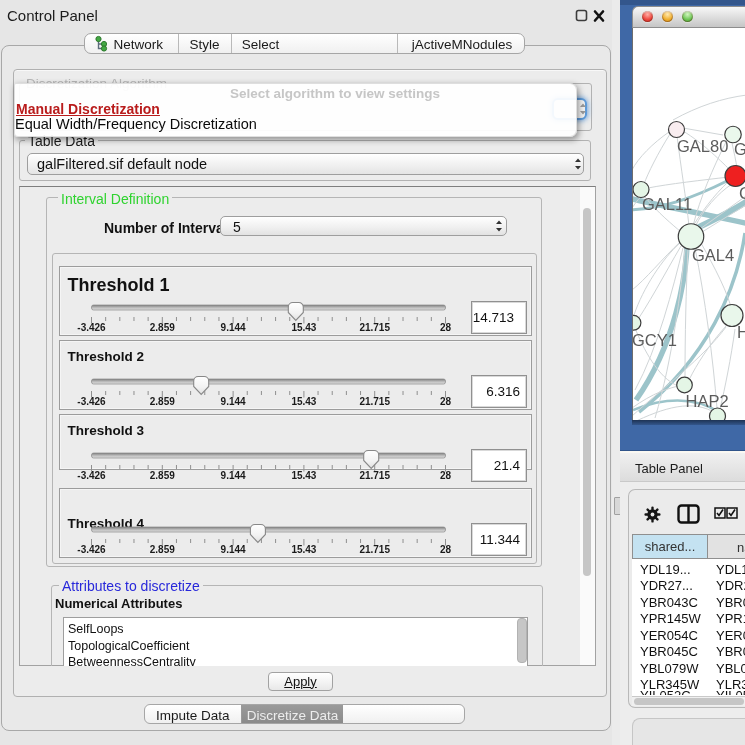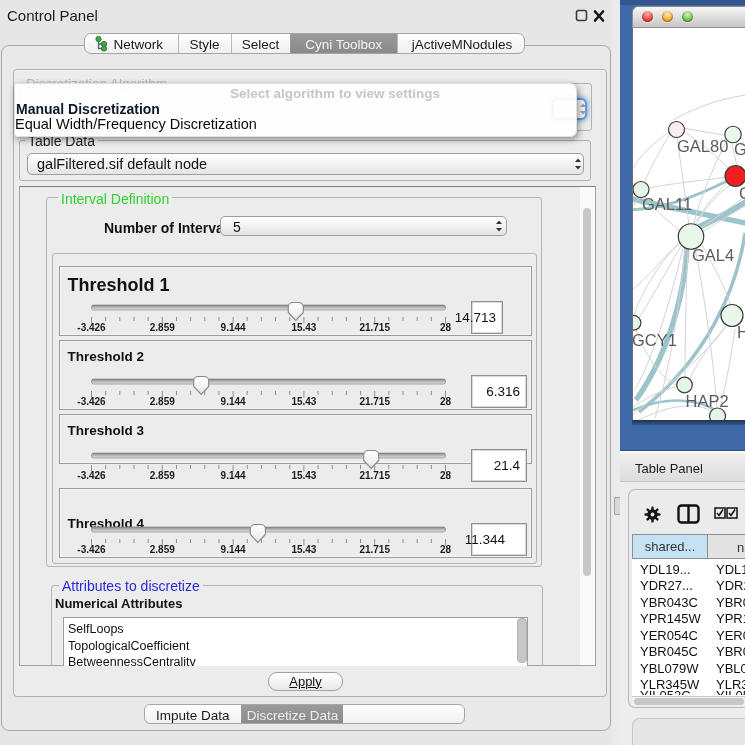--- a/index.html
+++ b/index.html
@@ -14,21 +14,20 @@
 <svg class="abs" style="left:574px;top:8px;" width="34" height="16" viewBox="0 0 34 16">
 <rect x="2.5" y="2.5" width="10" height="10" rx="2" fill="none" stroke="#3c3c3c" stroke-width="1.6"></rect>
 <path d="M21 3.5 L29 12.5 M29 3.5 L21 12.5" stroke="#111" stroke-width="2.6" stroke-linecap="round"></path>
 </svg>
 <div class="abs" style="left:1px;top:45px;width:610px;height:686px;background:#e9e9e9;border:1px solid #a8a8a8;border-radius:8px;"></div>
 <div class="abs" style="left:13px;top:69px;width:594px;height:628px;background:#ececec;border:1px solid #b0b0b0;border-radius:4px;box-shadow:inset 0 1px 0 #f8f8f8;"></div>
 <div class="abs" style="left:84px;top:33px;width:441px;height:21px;background:linear-gradient(#ffffff,#f0f0f0);border:1px solid #a6a6a6;border-radius:7px;overflow:hidden;">
 <div class="abs" style="left:0px;top:0;width:92.5px;height:21px;color:#1a1a1a;padding-left:14px;font-size:13.5px;display:flex;align-items:center;justify-content:center;">Network</div>
 <div class="abs" style="left:92.5px;top:0;width:53px;height:21px;color:#1a1a1a;border-left:1px solid #b9b9b9;font-size:13.5px;display:flex;align-items:center;justify-content:center;">Style</div>
 <div class="abs" style="left:145.5px;top:0;width:59px;height:21px;color:#1a1a1a;border-left:1px solid #b9b9b9;font-size:13.5px;display:flex;align-items:center;justify-content:center;">Select</div>
-<div class="abs" style="left:204.5px;top:0;width:107.5px;height:21px;background:linear-gradient(#9a9a9a,#888888);color:#f2f2f2;border-left:1px solid #9a9a9a;font-size:13.5px;display:flex;align-items:center;justify-content:center;">Cyni Toolbox</div>
 <div class="abs" style="left:312px;top:0;width:129px;height:21px;color:#1a1a1a;border-left:1px solid #b9b9b9;font-size:13.5px;display:flex;align-items:center;justify-content:center;">jActiveMNodules</div>
 </div>
 <svg class="abs" style="left:94px;top:35px;" width="16" height="17" viewBox="0 0 16 17">
 <path d="M4.5 5 V13.5 H9 M4.5 9 H9" stroke="#5b6b7b" stroke-width="1.4" fill="none"></path>
 <circle cx="4.5" cy="4" r="2.6" fill="#44a844" stroke="#2e7a2e" stroke-width="1"></circle>
 <circle cx="10" cy="9" r="2.6" fill="#44a844" stroke="#2e7a2e" stroke-width="1"></circle>
 <circle cx="10" cy="13.5" r="2.6" fill="#44a844" stroke="#2e7a2e" stroke-width="1"></circle>
 </svg>
 <div class="grp" style="left:19px;top:83px;width:573px;height:48px;"></div>
 <div class="grpt" style="left:23px;top:75.5px;font-size:13.5px;color:#b6b6b6;background:#ececec;">Discretization Algorithm</div>
@@ -74,21 +73,21 @@
 <rect x="31.5" y="38" width="354" height="5" rx="2" fill="url(#trk266)" stroke="#8a8a8a" stroke-width="0.7"></rect>
 <path d="M31.50 50 V56.50 M45.66 50 V54.00 M59.82 50 V54.00 M73.98 50 V54.00 M88.14 50 V54.00 M102.30 50 V56.50 M116.46 50 V54.00 M130.62 50 V54.00 M144.78 50 V54.00 M158.94 50 V54.00 M173.10 50 V56.50 M187.26 50 V54.00 M201.42 50 V54.00 M215.58 50 V54.00 M229.74 50 V54.00 M243.90 50 V56.50 M258.06 50 V54.00 M272.22 50 V54.00 M286.38 50 V54.00 M300.54 50 V54.00 M314.70 50 V56.50 M328.86 50 V54.00 M343.02 50 V54.00 M357.18 50 V54.00 M371.34 50 V54.00 M385.50 50 V56.50" stroke="#8f8f8f" stroke-width="1"></path>
 <text x="31.5" y="64" font-size="10" font-weight="bold" fill="#1a1a1a" text-anchor="middle" font-family="Liberation Sans">-3.426</text>
         <text x="102.3" y="64" font-size="10" font-weight="bold" fill="#1a1a1a" text-anchor="middle" font-family="Liberation Sans">2.859</text>
         <text x="173.1" y="64" font-size="10" font-weight="bold" fill="#1a1a1a" text-anchor="middle" font-family="Liberation Sans">9.144</text>
         <text x="243.9" y="64" font-size="10" font-weight="bold" fill="#1a1a1a" text-anchor="middle" font-family="Liberation Sans">15.43</text>
         <text x="314.7" y="64" font-size="10" font-weight="bold" fill="#1a1a1a" text-anchor="middle" font-family="Liberation Sans">21.715</text>
         <text x="385.5" y="64" font-size="10" font-weight="bold" fill="#1a1a1a" text-anchor="middle" font-family="Liberation Sans">28</text>
 <path d="M 228.3 40 A 4.5 4.5 0 0 1 232.8 35.5 L 238.8 35.5 A 4.5 4.5 0 0 1 243.3 40 L 243.3 45.5 L 235.8 53.5 L 228.3 45.5 Z" fill="url(#th266)" stroke="#888" stroke-width="1.1"></path>
 </svg>
-<div class="abs" style="left:411.5px;top:34px;width:32px;height:33px;background:#fff;border:1px solid #909090;box-shadow:inset 0 0 0 1px #d9d9d9;font-size:13.5px;color:#111;display:flex;align-items:center;justify-content:flex-end;padding-right:6px;">14.713</div>
+<div class="abs" style="left:411.5px;top:34px;width:56px;height:33px;background:#fff;border:1px solid #909090;box-shadow:inset 0 0 0 1px #d9d9d9;font-size:13.5px;color:#111;display:flex;align-items:center;justify-content:flex-end;padding-right:12px;">14.713</div>
 </div>
 <div class="abs" style="left:38.5px;top:153.5px;width:473px;height:70px;border:1px solid #9c9c9c;box-shadow:inset 0 0 0 1px #f5f5f5;background:#ececec;">
 <div class="abs" style="left:8px;top:7.5px;font-size:13.5px;font-weight:bold;color:#111;">Threshold 2</div>
 <svg class="abs" style="left:0;top:0" width="473" height="70" viewBox="0 0 473 70">
 <defs>
           <linearGradient id="trk340" x1="0" y1="0" x2="0" y2="1">
             <stop offset="0" stop-color="#7f7f7f"></stop>
             <stop offset="0.5" stop-color="#b9b9b9"></stop>
             <stop offset="1" stop-color="#e2e2e2"></stop>
           </linearGradient>
@@ -103,21 +102,21 @@
 <text x="31.5" y="64" font-size="10" font-weight="bold" fill="#1a1a1a" text-anchor="middle" font-family="Liberation Sans">-3.426</text>
         <text x="102.3" y="64" font-size="10" font-weight="bold" fill="#1a1a1a" text-anchor="middle" font-family="Liberation Sans">2.859</text>
         <text x="173.1" y="64" font-size="10" font-weight="bold" fill="#1a1a1a" text-anchor="middle" font-family="Liberation Sans">9.144</text>
         <text x="243.9" y="64" font-size="10" font-weight="bold" fill="#1a1a1a" text-anchor="middle" font-family="Liberation Sans">15.43</text>
         <text x="314.7" y="64" font-size="10" font-weight="bold" fill="#1a1a1a" text-anchor="middle" font-family="Liberation Sans">21.715</text>
         <text x="385.5" y="64" font-size="10" font-weight="bold" fill="#1a1a1a" text-anchor="middle" font-family="Liberation Sans">28</text>
 <path d="M 133.7 40 A 4.5 4.5 0 0 1 138.2 35.5 L 144.2 35.5 A 4.5 4.5 0 0 1 148.7 40 L 148.7 45.5 L 141.2 53.5 L 133.7 45.5 Z" fill="url(#th340)" stroke="#888" stroke-width="1.1"></path>
 </svg>
 <div class="abs" style="left:411.5px;top:34px;width:56px;height:33px;background:#fff;border:1px solid #909090;box-shadow:inset 0 0 0 1px #d9d9d9;font-size:13.5px;color:#111;display:flex;align-items:center;justify-content:flex-end;padding-right:6px;">6.316</div>
 </div>
-<div class="abs" style="left:38.5px;top:227.5px;width:473px;height:50px;border:1px solid #9c9c9c;box-shadow:inset 0 0 0 1px #f5f5f5;background:#ececec;">
+<div class="abs" style="left:38.5px;top:227.5px;width:473px;height:56px;border:1px solid #9c9c9c;box-shadow:inset 0 0 0 1px #f5f5f5;background:#ececec;">
 <div class="abs" style="left:8px;top:7.5px;font-size:13.5px;font-weight:bold;color:#111;">Threshold 3</div>
 <svg class="abs" style="left:0;top:0" width="473" height="70" viewBox="0 0 473 70">
 <defs>
           <linearGradient id="trk414" x1="0" y1="0" x2="0" y2="1">
             <stop offset="0" stop-color="#7f7f7f"></stop>
             <stop offset="0.5" stop-color="#b9b9b9"></stop>
             <stop offset="1" stop-color="#e2e2e2"></stop>
           </linearGradient>
 <linearGradient id="th414" x1="0" y1="0" x2="0" y2="1">
             <stop offset="0" stop-color="#ffffff"></stop>
@@ -155,39 +154,39 @@
 <rect x="31.5" y="38" width="354" height="5" rx="2" fill="url(#trk488)" stroke="#8a8a8a" stroke-width="0.7"></rect>
 <path d="M31.50 50 V56.50 M45.66 50 V54.00 M59.82 50 V54.00 M73.98 50 V54.00 M88.14 50 V54.00 M102.30 50 V56.50 M116.46 50 V54.00 M130.62 50 V54.00 M144.78 50 V54.00 M158.94 50 V54.00 M173.10 50 V56.50 M187.26 50 V54.00 M201.42 50 V54.00 M215.58 50 V54.00 M229.74 50 V54.00 M243.90 50 V56.50 M258.06 50 V54.00 M272.22 50 V54.00 M286.38 50 V54.00 M300.54 50 V54.00 M314.70 50 V56.50 M328.86 50 V54.00 M343.02 50 V54.00 M357.18 50 V54.00 M371.34 50 V54.00 M385.50 50 V56.50" stroke="#8f8f8f" stroke-width="1"></path>
 <text x="31.5" y="64" font-size="10" font-weight="bold" fill="#1a1a1a" text-anchor="middle" font-family="Liberation Sans">-3.426</text>
         <text x="102.3" y="64" font-size="10" font-weight="bold" fill="#1a1a1a" text-anchor="middle" font-family="Liberation Sans">2.859</text>
         <text x="173.1" y="64" font-size="10" font-weight="bold" fill="#1a1a1a" text-anchor="middle" font-family="Liberation Sans">9.144</text>
         <text x="243.9" y="64" font-size="10" font-weight="bold" fill="#1a1a1a" text-anchor="middle" font-family="Liberation Sans">15.43</text>
         <text x="314.7" y="64" font-size="10" font-weight="bold" fill="#1a1a1a" text-anchor="middle" font-family="Liberation Sans">21.715</text>
         <text x="385.5" y="64" font-size="10" font-weight="bold" fill="#1a1a1a" text-anchor="middle" font-family="Liberation Sans">28</text>
 <path d="M 190.4 40 A 4.5 4.5 0 0 1 194.9 35.5 L 200.9 35.5 A 4.5 4.5 0 0 1 205.4 40 L 205.4 45.5 L 197.9 53.5 L 190.4 45.5 Z" fill="url(#th488)" stroke="#888" stroke-width="1.1"></path>
 </svg>
-<div class="abs" style="left:411.5px;top:34px;width:56px;height:33px;background:#fff;border:1px solid #909090;box-shadow:inset 0 0 0 1px #d9d9d9;font-size:13.5px;color:#111;display:flex;align-items:center;justify-content:flex-end;padding-right:21px;">11.344</div>
+<div class="abs" style="left:411.5px;top:34px;width:56px;height:33px;background:#fff;border:1px solid #909090;box-shadow:inset 0 0 0 1px #d9d9d9;font-size:13.5px;color:#111;display:flex;align-items:center;justify-content:flex-end;padding-right:6px;">11.344</div>
 </div>
 <div class="grp" style="left:31px;top:398.5px;width:492px;height:150px;border-color:#b5b5b5;"></div>
 <div class="grpt" style="left:39px;top:391.5px;font-size:14px;color:#2828da;">Attributes to discretize</div>
 <div class="abs" style="left:35px;top:409.5px;font-size:13px;font-weight:bold;color:#111;">Numerical Attributes</div>
 <div class="abs" style="left:43px;top:430.5px;width:465px;height:60px;background:#fff;border:1px solid #9e9e9e;"></div>
 <div class="abs" style="left:48px;top:435.5px;font-size:12.5px;color:#111;">SelfLoops</div>
 <div class="abs" style="left:48px;top:452.0px;font-size:12.5px;color:#111;">TopologicalCoefficient</div>
 <div class="abs" style="left:48px;top:468.5px;font-size:12.5px;color:#111;">BetweennessCentrality</div>
 <div class="abs" style="left:497px;top:431.5px;width:10px;height:45px;background:#c6c6c6;border:1px solid #b2b2b2;border-radius:4px;"></div>
 </div>
-<div class="abs" style="left:268px;top:671.5px;width:75px;height:19.5px;background:linear-gradient(#ffffff,#f2f2f2 60%,#e8e8e8);border:1px solid #a2a2a2;border-radius:9px;font-size:13px;color:#111;display:flex;align-items:center;justify-content:center;text-decoration:underline;">Apply</div>
+<div class="abs" style="left:268px;top:671.5px;width:65px;height:19.5px;background:linear-gradient(#ffffff,#f2f2f2 60%,#e8e8e8);border:1px solid #a2a2a2;border-radius:4px;font-size:13px;color:#111;display:flex;align-items:center;justify-content:center;text-decoration:underline;">Apply</div>
 <div class="abs" style="left:143.5px;top:704px;width:321px;height:20px;background:linear-gradient(#ffffff,#f0f0f0);border:1px solid #a6a6a6;border-radius:6px;overflow:hidden;">
 <div class="abs" style="left:0px;top:0;width:96.5px;height:20px;color:#1a1a1a;font-size:13.5px;display:flex;align-items:center;justify-content:center;">Impute Data</div>
 <div class="abs" style="left:96.5px;top:0;width:102px;height:20px;background:linear-gradient(#9a9a9a,#898989);color:#ededed;border-left:1px solid #9a9a9a;font-size:13.5px;display:flex;align-items:center;justify-content:center;">Discretize Data</div>
 </div>
 <div class="abs" style="left:14px;top:83px;width:563px;height:53.5px;background:rgba(255,255,255,0.93);border:1px solid rgba(215,215,215,0.8);border-radius:2px 7px 7px 4px;box-shadow:1.5px 2.5px 6px rgba(0,0,0,0.38);"></div>
 <div class="abs" style="left:193px;top:86px;font-size:13.5px;font-weight:bold;color:#c6c6c6;margin-left:37px;">Select algorithm to view settings</div>
-<div class="abs" style="left:16px;top:101px;font-size:14px;font-weight:bold;color:#0f172a;">Manual Discretization</div>
+<div class="abs" style="left:16px;top:101px;font-size:14px;font-weight:bold;color:#b91c1c;text-decoration:underline;">Manual Discretization</div>
 <div class="abs" style="left:15px;top:116px;font-size:14.5px;color:#0a0a0a;">Equal Width/Frequency Discretization</div>
 <div class="abs" style="left:612px;top:0;width:8px;height:745px;background:#ebebeb;"></div>
 <div class="abs" style="left:613.5px;top:497px;width:10px;height:18px;background:#d8d8d8;border:1px solid #a0a0a0;border-radius:1px;"></div>
 <div class="abs" style="left:620px;top:0;width:125px;height:451px;background:#3f68a6;"></div>
 <div class="abs" style="left:620px;top:0;width:125px;height:5px;background:#33568c;"></div>
 <div class="abs" style="left:620px;top:449.5px;width:125px;height:1.5px;background:#30548a;"></div>
 <div class="abs" style="left:632px;top:6px;width:113px;height:22px;background:linear-gradient(#f7f7f7,#cfcfcf 80%,#c6c6c6);border:1px solid #8d8d8d;border-right:none;border-radius:6px 0 0 0;"></div>
 <div class="abs" style="left:641.5px;top:11px;width:11px;height:11px;border-radius:50%;background:radial-gradient(circle at 50% 30%,#ffb0a8 0%,#ee4840 55%,#b71f18 100%);box-shadow:inset 0 1px 1px rgba(255,255,255,.6),0 1px 1px rgba(255,255,255,.35),inset 0 0 0 1px rgba(80,30,10,.35);"></div>
 <div class="abs" style="left:661.5px;top:11px;width:11px;height:11px;border-radius:50%;background:radial-gradient(circle at 50% 30%,#ffe9b0 0%,#f0b030 55%,#c07f10 100%);box-shadow:inset 0 1px 1px rgba(255,255,255,.6),0 1px 1px rgba(255,255,255,.35),inset 0 0 0 1px rgba(80,30,10,.35);"></div>
 <div class="abs" style="left:681.5px;top:11px;width:11px;height:11px;border-radius:50%;background:radial-gradient(circle at 50% 30%,#d2f5c0 0%,#6fc756 55%,#3d8f2d 100%);box-shadow:inset 0 1px 1px rgba(255,255,255,.6),0 1px 1px rgba(255,255,255,.35),inset 0 0 0 1px rgba(80,30,10,.35);"></div>

